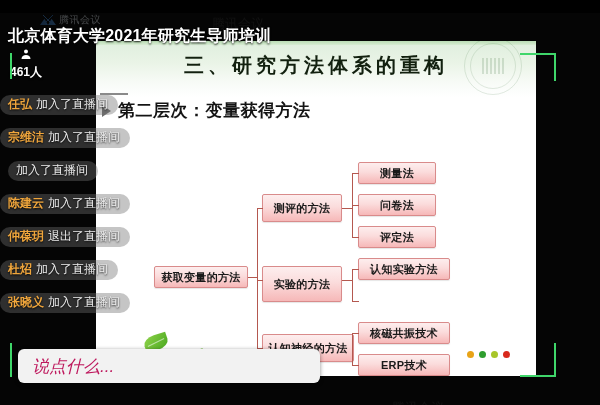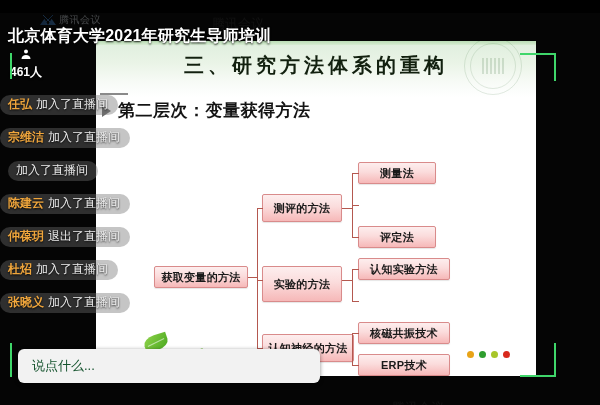--- a/index.html
+++ b/index.html
@@ -228,21 +228,21 @@
     position: absolute;
     left: 18px; bottom: 35px;
     width: 302px; height: 34px;
     background: #f2f2f2;
     border-radius: 6px;
     display: flex; align-items: center;
     padding: 0 14px;
     z-index: 70;
     box-shadow: 0 1px 4px rgba(0,0,0,.45);
   }
-  .input-placeholder { color: #14532d; font-size: 13px; }
+  .input-placeholder { color: #be185d; font-size: 17px; font-style: italic; }
 
   
   .home-indicator {
     position: absolute;
     left: 50%; transform: translateX(-50%);
     bottom: 9px;
     width: 230px; height: 4px;
     border-radius: 3px;
     background: #ffffff;
     z-index: 80;
@@ -271,20 +271,21 @@
 
     <div class="map">
 
       <div class="node" id="n-root" style="left:58px; top:145px; width:94px; height:22px;">获取变量的方法</div>
 
       <div class="node" id="n-b0" style="left:166px; top:73px; width:80px; height:28px;">测评的方法</div>
       <div class="node" id="n-b1" style="left:166px; top:145px; width:80px; height:36px;">实验的方法</div>
       <div class="node" id="n-b2" style="left:166px; top:213px; width:92px; height:28px;">认知神经的方法</div>
 
       <div class="node" style="left:262px; top:41px; width:78px; height:22px;">测量法</div>
+      <div class="node" style="left:262px; top:73px; width:78px; height:22px;">问卷法</div>
       <div class="node" style="left:262px; top:105px; width:78px; height:22px;">评定法</div>
 
       <div class="node" style="left:262px; top:137px; width:92px; height:22px;">认知实验方法</div>
 
       <div class="node" style="left:262px; top:201px; width:92px; height:22px;">核磁共振技术</div>
       <div class="node" style="left:262px; top:233px; width:92px; height:22px;">ERP技术</div>
 
       <div class="conn h" style="left:152px; top:156px; width:10px;"></div>
       <div class="conn v" style="left:161px; top:87px;  height:140px;"></div>
       <div class="conn h" style="left:161px; top:87px;  width:6px;"></div>

